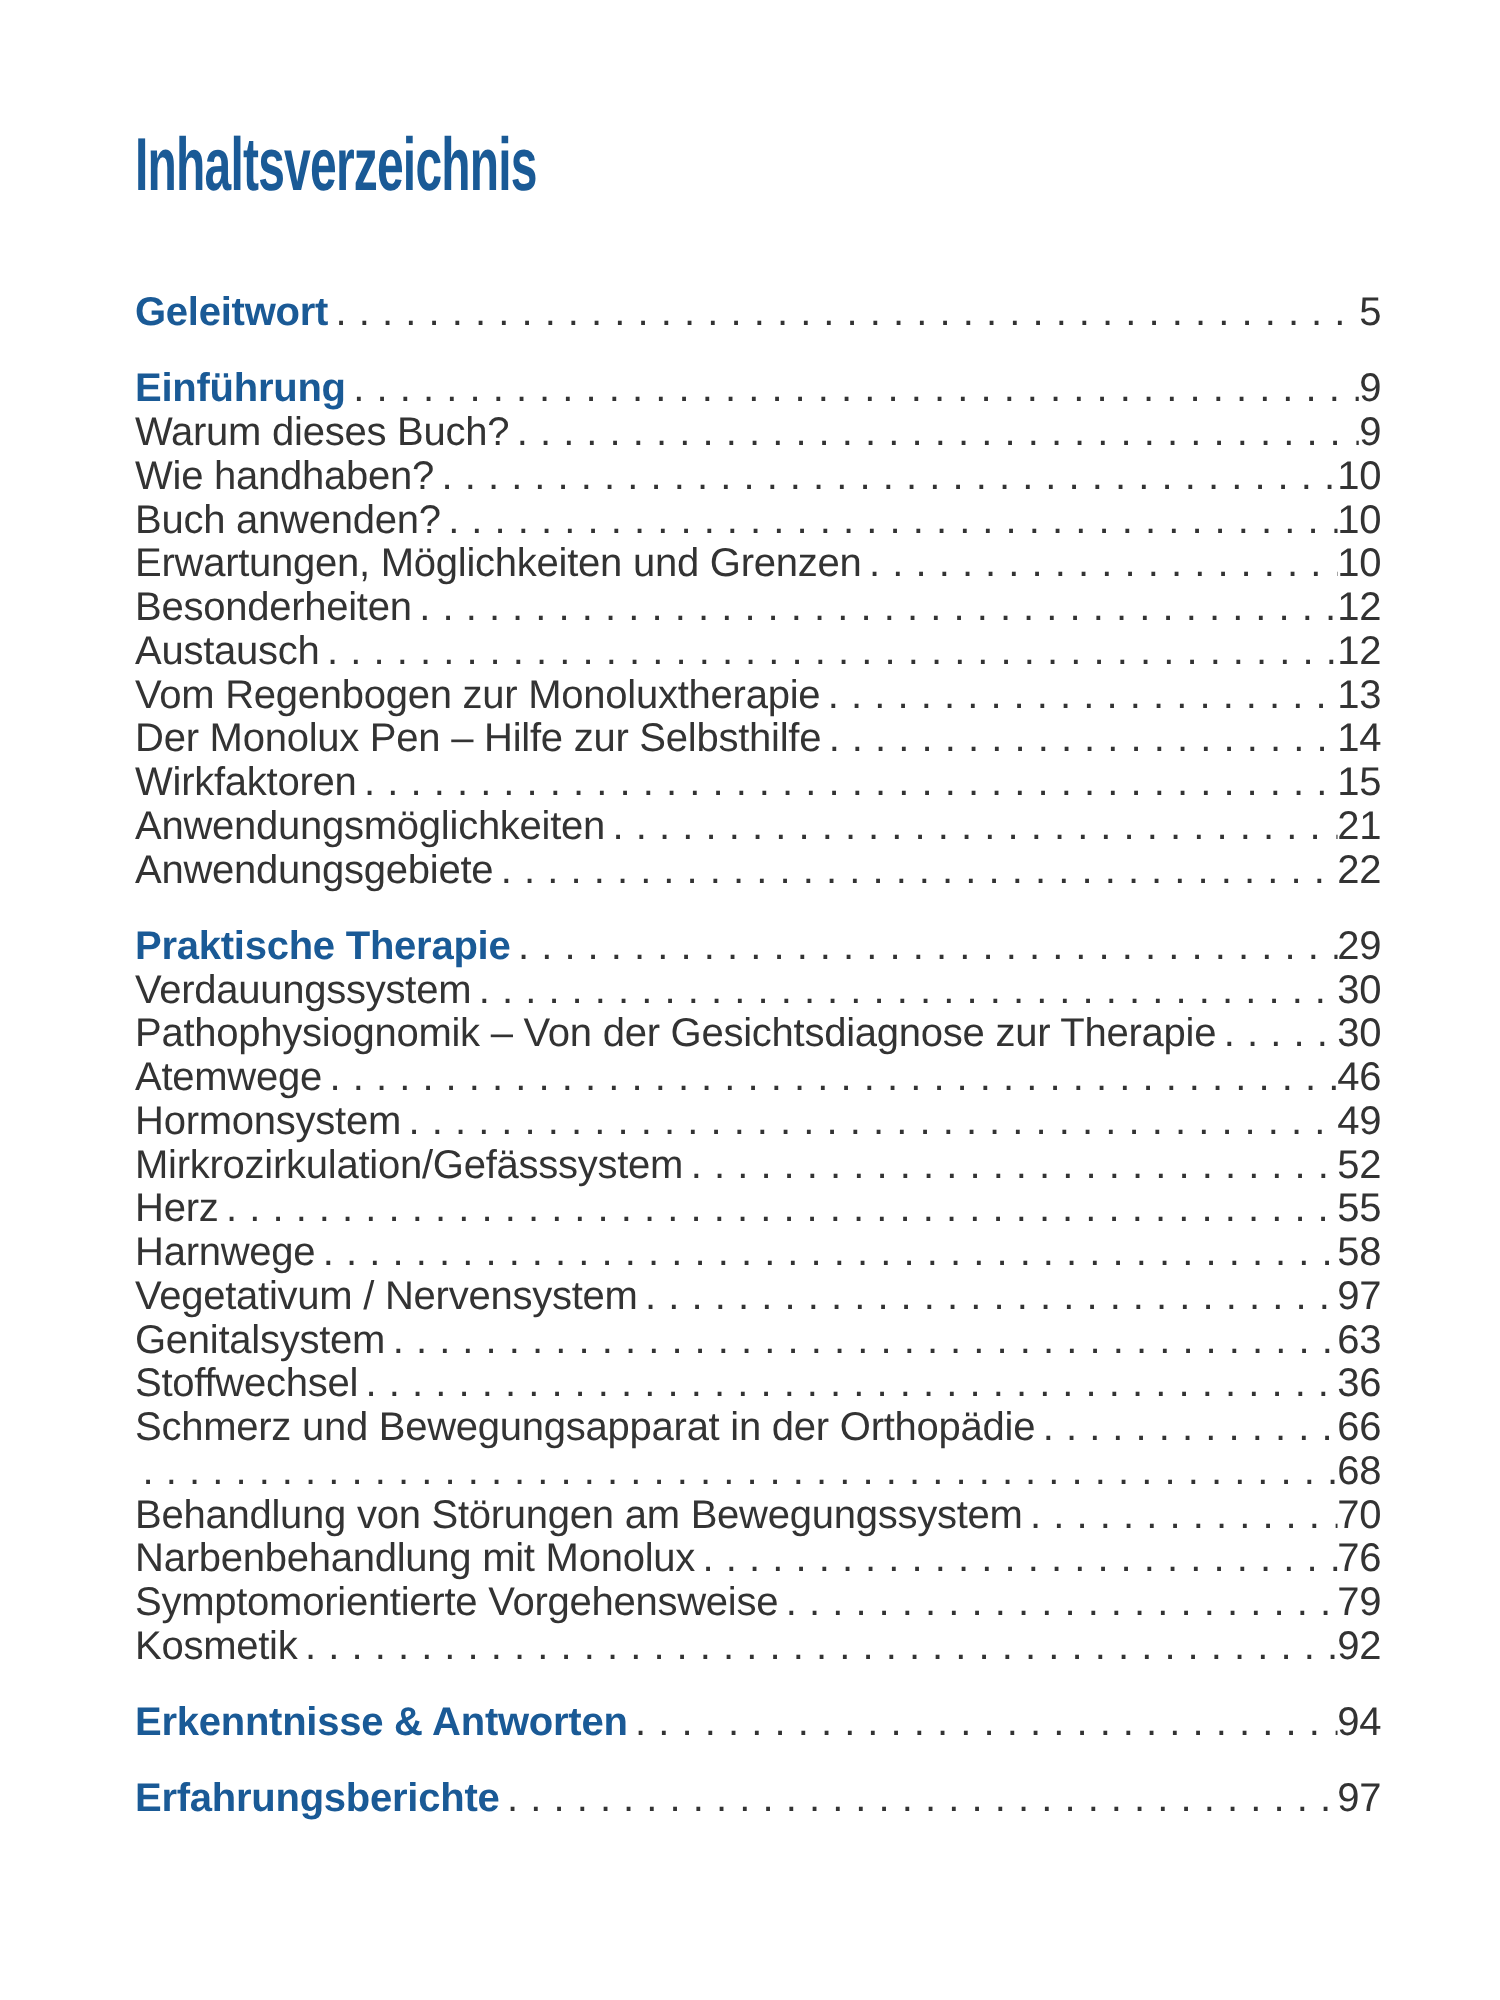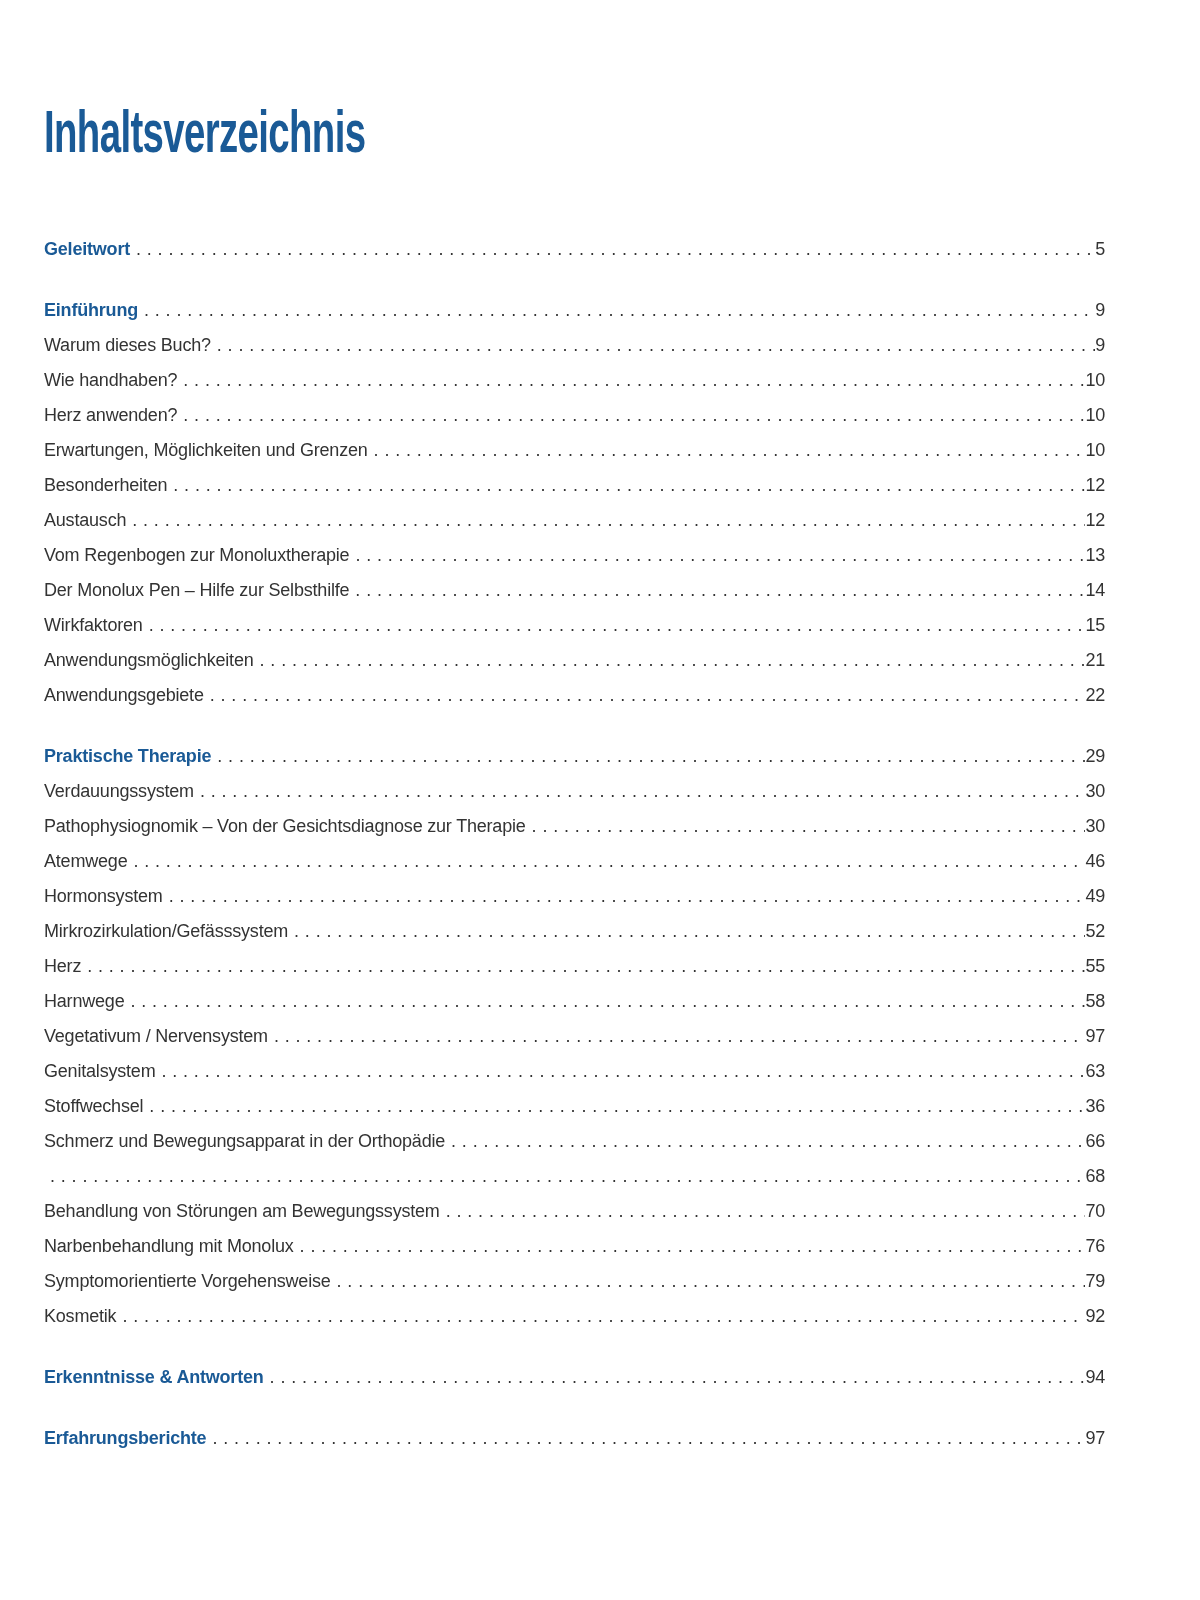--- a/index.html
+++ b/index.html
@@ -16,40 +16,40 @@
     background: var(--bg);
   }
   body {
     width: 1200px;
     height: 1600px;
     font-family: "Liberation Sans", "DejaVu Sans", sans-serif;
     color: var(--text);
     overflow: hidden;
   }
   .page {
-    padding: 102px 95px 0 44px;
+    padding: 102px 95px 0 108px;
     width: 1200px;
     height: 1600px;
   }
   h1.toc-title {
     margin: 0 0 70px 0;
     font-size: 60px;
     line-height: 1;
     font-weight: 700;
     color: var(--accent);
     white-space: nowrap;
     transform: scaleX(0.64);
     transform-origin: left center;
     letter-spacing: -1px;
   }
   .toc { width: 100%; }
   .toc-row {
     display: flex;
     align-items: baseline;
-    font-size: 18px;
+    font-size: 32px;
     line-height: 35px;
     letter-spacing: -0.2px;
   }
   .toc-row.gap { margin-top: 26px; text-align: right; }
   .toc-label { white-space: nowrap; }
   .toc-row.heading .toc-label {
     font-weight: 700;
     color: var(--accent);
   }
   .toc-leader {
@@ -93,21 +93,21 @@
         <span class="toc-label">Warum dieses Buch?</span>
         <span class="toc-leader"></span>
         <span class="toc-page-num">9</span>
       </div>
       <div class="toc-row item">
         <span class="toc-label">Wie handhaben?</span>
         <span class="toc-leader"></span>
         <span class="toc-page-num">10</span>
       </div>
       <div class="toc-row item">
-        <span class="toc-label">Herz anwenden?</span>
+        <span class="toc-label">Buch anwenden?</span>
         <span class="toc-leader"></span>
         <span class="toc-page-num">10</span>
       </div>
       <div class="toc-row item">
         <span class="toc-label">Erwartungen, Möglichkeiten und Grenzen</span>
         <span class="toc-leader"></span>
         <span class="toc-page-num">10</span>
       </div>
       <div class="toc-row item">
         <span class="toc-label">Besonderheiten</span>

